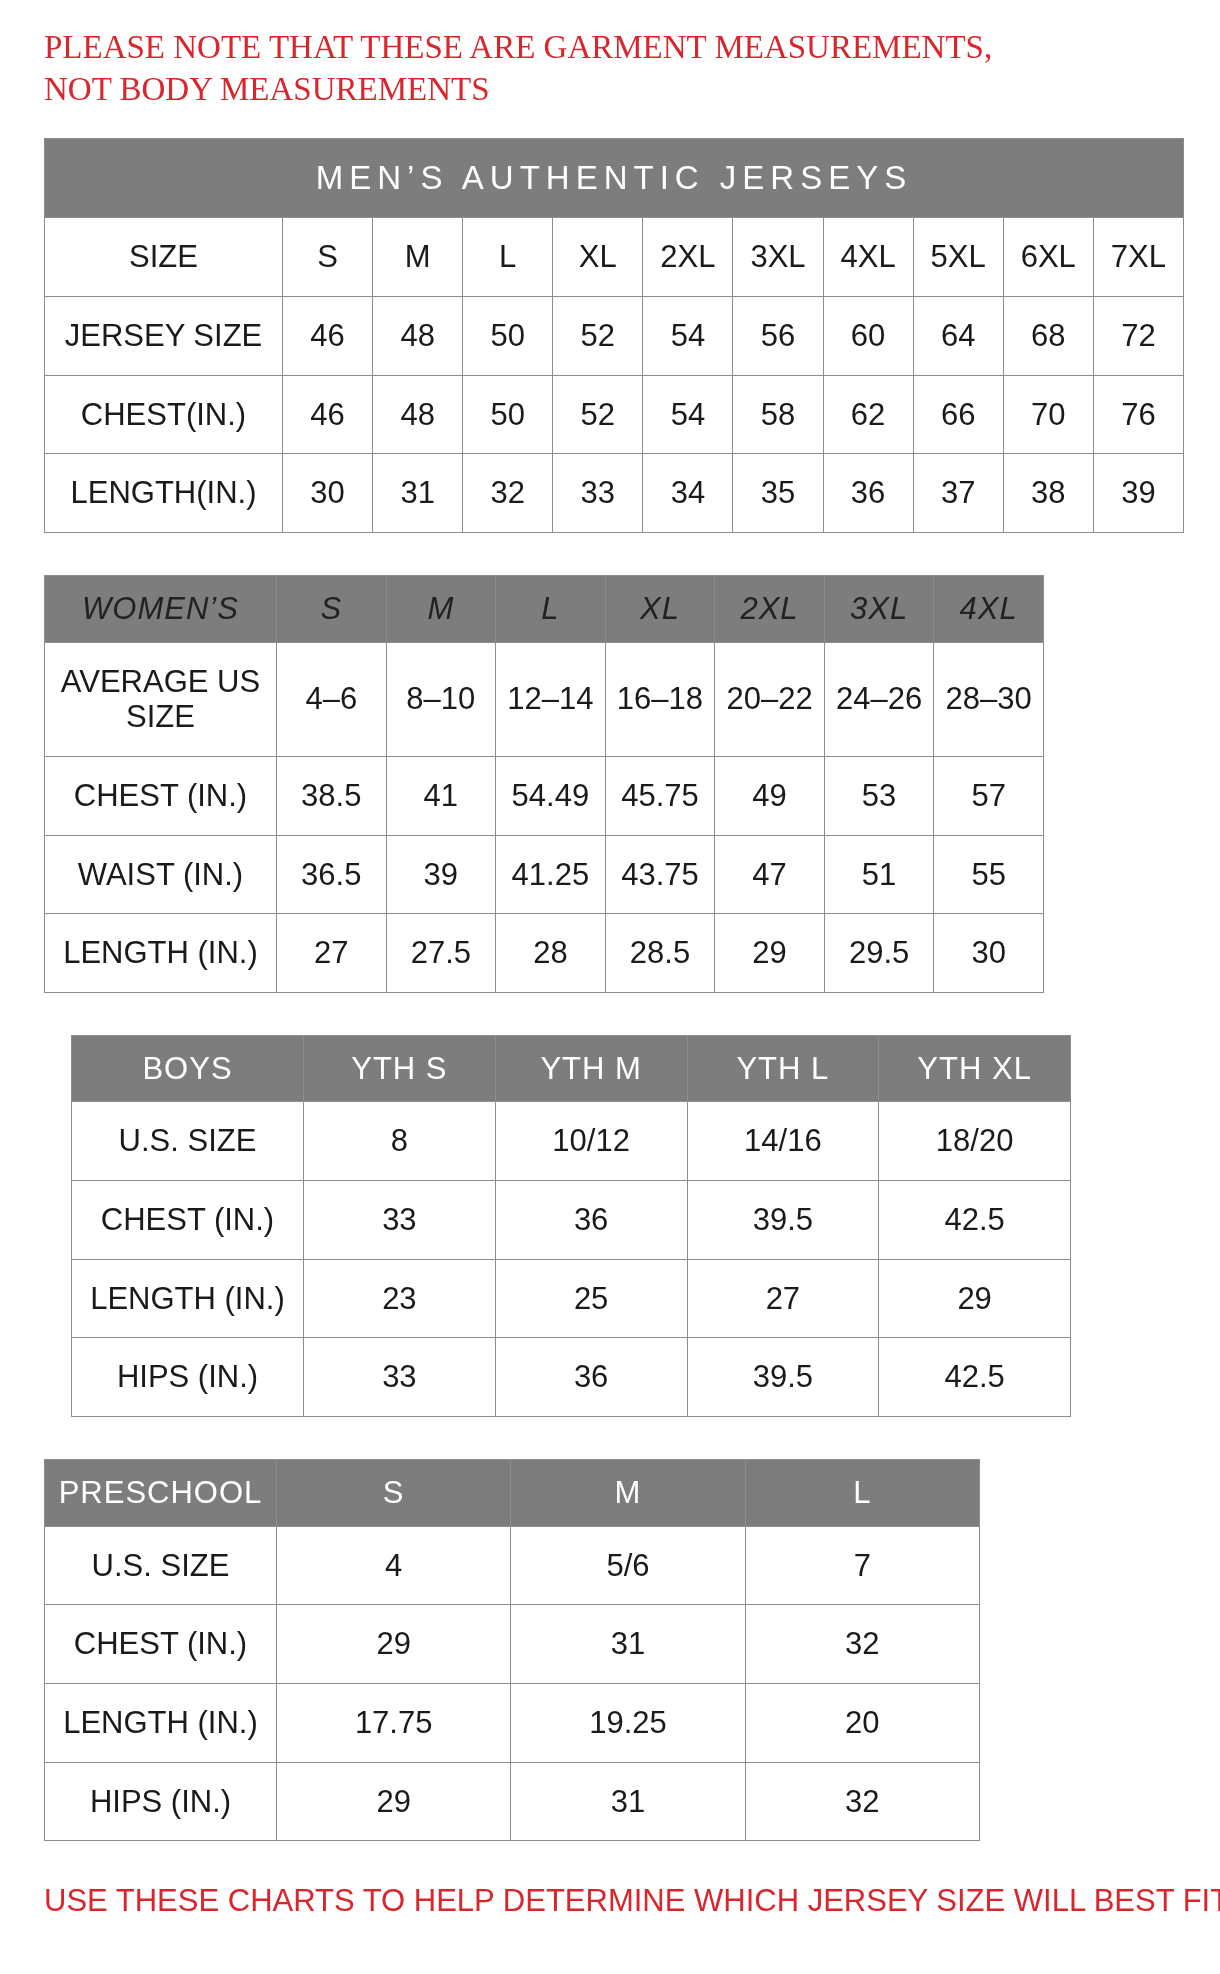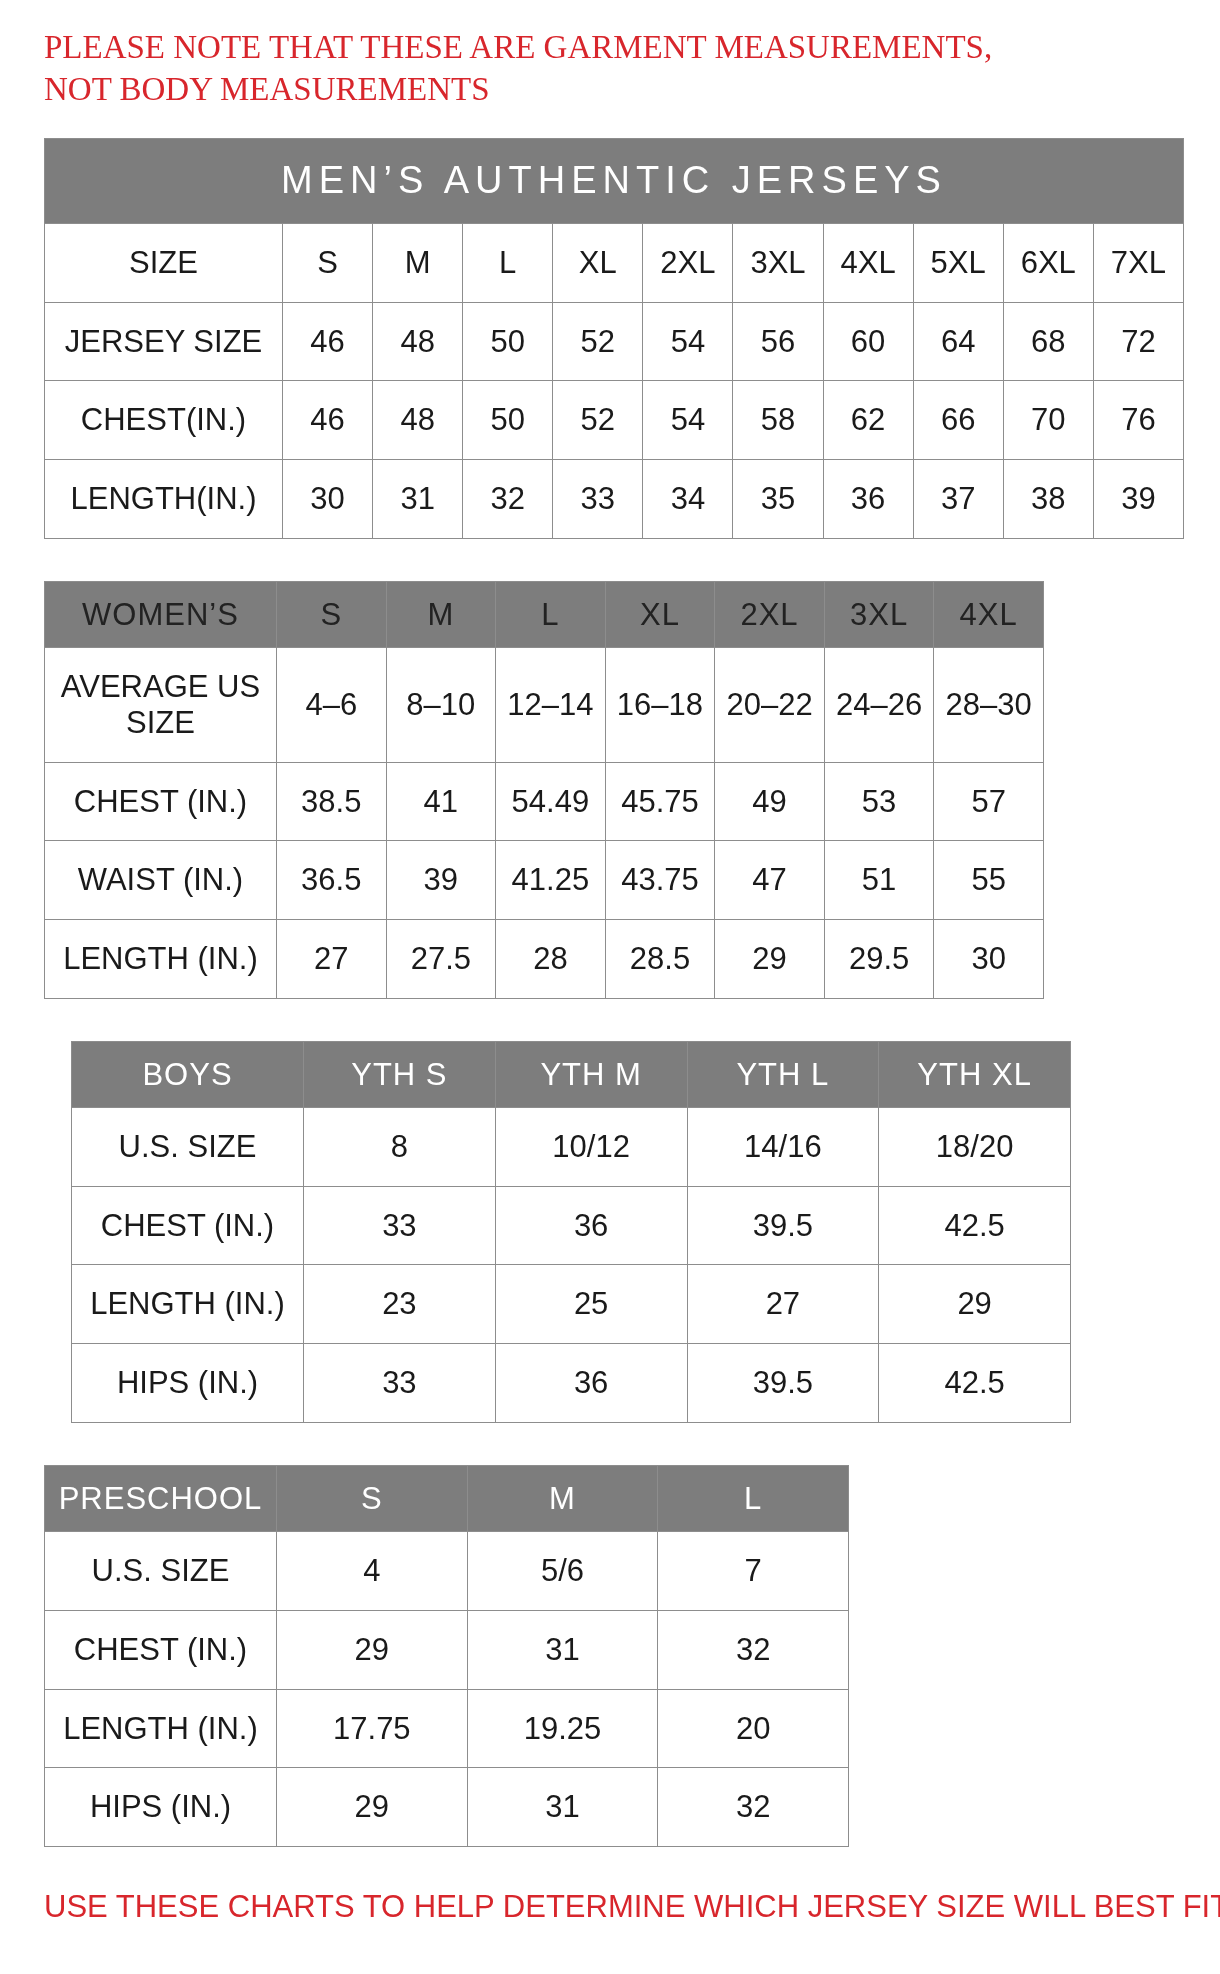--- a/index.html
+++ b/index.html
@@ -57,44 +57,45 @@
     font-size:31px;
     font-weight:400;
     color:var(--text);
     padding:21px 6px;
     line-height:1.15;
     overflow:hidden;
   }
   .tbl .title-bar{
     background:var(--header-bg);
     color:var(--header-text);
-    font-size:38px;
+    font-size:33px;
     letter-spacing:6px;
     padding:20px 6px;
     border:1px solid var(--border);
   }
   .tbl tr.head-row th{
     background:var(--header-bg);
     color:var(--header-text);
     padding:15px 6px;
     font-size:31px;
     letter-spacing:1px;
   }
   .tbl.womens tr.head-row th{
     color:var(--womens-header-text);
+    font-style:italic;
   }
   .tbl th.label-cell{
     padding-left:10px;
     padding-right:10px;
   }
 
   .tbl.mens{width:1140px;}
   .tbl.womens{width:1000px;}
   .tbl.boys{width:1000px;margin-left:27px;}
-  .tbl.preschool{width:805px;}
+  .tbl.preschool{width:936px;}
 
   p.footer{
     margin:30px 0 0 0;
     font-size:31px;
     color:var(--accent-red);
     white-space:nowrap;
   }
 </style>
 </head>
 <body>

